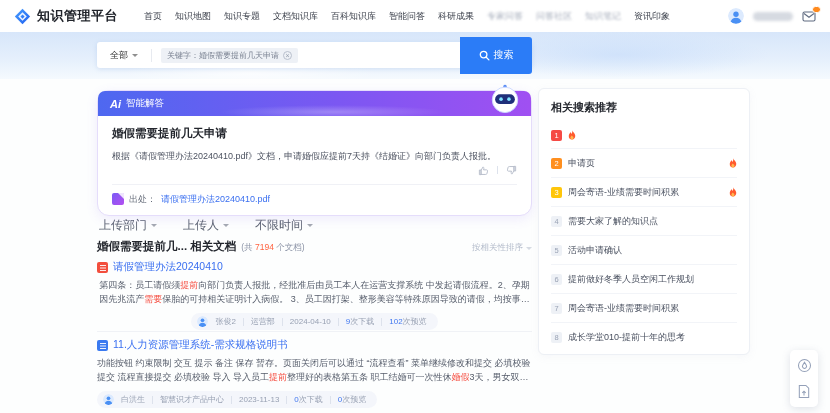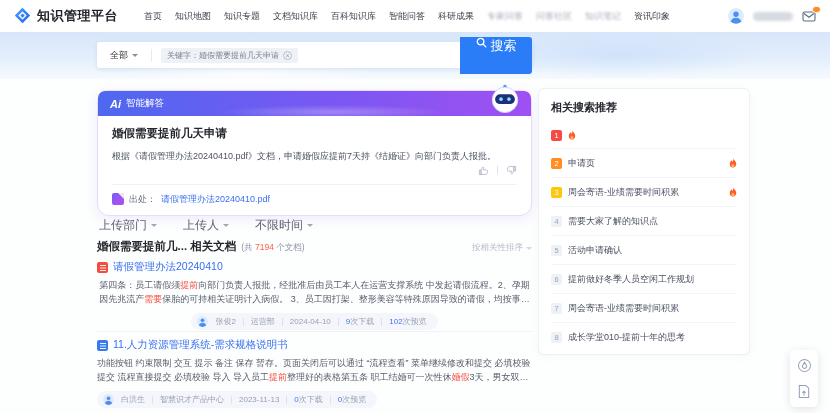--- a/index.html
+++ b/index.html
@@ -2,21 +2,21 @@
 <html><head>
 <meta charset="utf-8">
 <style>
   * { margin:0; padding:0; box-sizing:border-box; }
   html,body { width:830px; height:413px; overflow:hidden; }
   body { font-family:"Liberation Sans","DejaVu Sans",sans-serif; background:#fff; }
   .page { position:relative; width:830px; height:413px; background:#fdfefe; overflow:hidden; }
 
   
   .topbar { height:32px; display:flex; align-items:center; padding:0 14px; background:#fff; position:relative; z-index:5; }
-  .logo { display:flex; align-items:flex-start; gap:6px; cursor:pointer; }
+  .logo { display:flex; align-items:center; gap:6px; cursor:pointer; }
   .logo-text { font-size:13px; font-weight:bold; color:#21242b; letter-spacing:.5px; }
   .main-nav { display:flex; gap:13px; margin-left:26px; align-items:center; }
   .main-nav a { font-size:9px; color:#3a3f4a; text-decoration:none; white-space:nowrap; cursor:pointer; }
   .main-nav a.muted { color:#a7aebc; filter:blur(1px); }
   .topbar-right { margin-left:auto; display:flex; align-items:center; gap:9px; }
   .avatar { width:16px; height:16px; border-radius:50%; overflow:hidden; cursor:pointer; }
   .name-blob { width:40px; height:9px; background:#d6dae1; border-radius:5px; filter:blur(1.5px); }
   .mail { position:relative; cursor:pointer; display:flex; }
   .mail-badge { position:absolute; top:-4px; right:-5px; width:9px; height:7px; background:#ff8a1e; border-radius:4px; border:1px solid #fff; }
 
@@ -28,21 +28,21 @@
       background:radial-gradient(ellipse at center, rgba(190,215,250,.5), rgba(255,255,255,0) 70%); }
   .search-bar { position:absolute; left:97px; top:10px; width:435px; height:26px; background:#fff; border-radius:3px;
       display:flex; align-items:center; box-shadow:0 1px 5px rgba(80,120,200,.18); z-index:2; }
   .search-scope { width:54px; flex:none; font-size:9px; color:#333; display:flex; align-items:center; justify-content:center; gap:4px; cursor:pointer; }
   .scope-divider { width:1px; height:13px; background:#e7eaf0; flex:none; }
   .search-input { flex:1; display:flex; align-items:center; padding-left:9px; height:100%; cursor:text; }
   .keyword-tag { display:inline-flex; align-items:center; gap:4px; background:#eef1f6; color:#7a8292; font-size:8px; padding:2px 6px; border-radius:2px; cursor:default; }
   .tag-close { width:9px; height:9px; border-radius:50%; border:1px solid #b9c0cd; color:#98a0af; font-size:7px; line-height:1;
       display:flex; align-items:center; justify-content:center; cursor:pointer; }
   .search-btn { margin-left:auto; width:72px; height:37px; background:#2b7cf7; border:none; border-radius:0 3px 3px 0;
-      color:#fff; font-size:13px; display:flex; align-items:flex-start; justify-content:center; gap:4px; cursor:pointer; flex:none; }
+      color:#fff; font-size:10px; display:flex; align-items:center; justify-content:center; gap:4px; cursor:pointer; flex:none; }
 
   .caret { display:inline-block; width:0; height:0; border-left:3px solid transparent; border-right:3px solid transparent;
       border-top:3.5px solid currentColor; opacity:.55; }
 
   
   .ai-card { position:absolute; left:97px; top:90px; width:435px; border-radius:12px; background:#fff;
       border:1px solid #e5ddfb; box-shadow:0 3px 12px rgba(130,100,240,.12); z-index:3; }
   .ai-card-header { height:25px; border-radius:7px 7px 0 0;
       background:linear-gradient(90deg,#4e68f0 0%,#7b57f2 55%,#a050f2 100%);
       display:flex; align-items:center; padding:0 12px; gap:5px; position:relative; }

